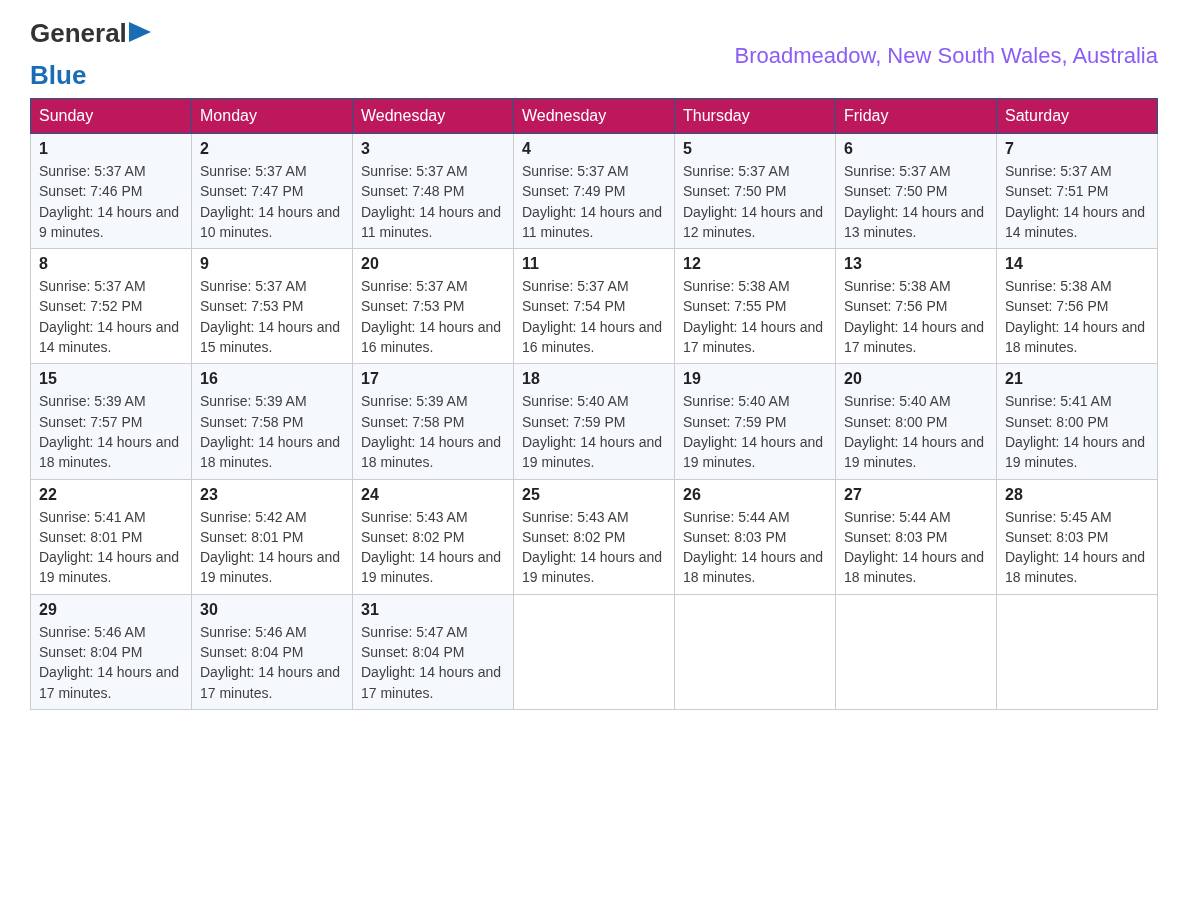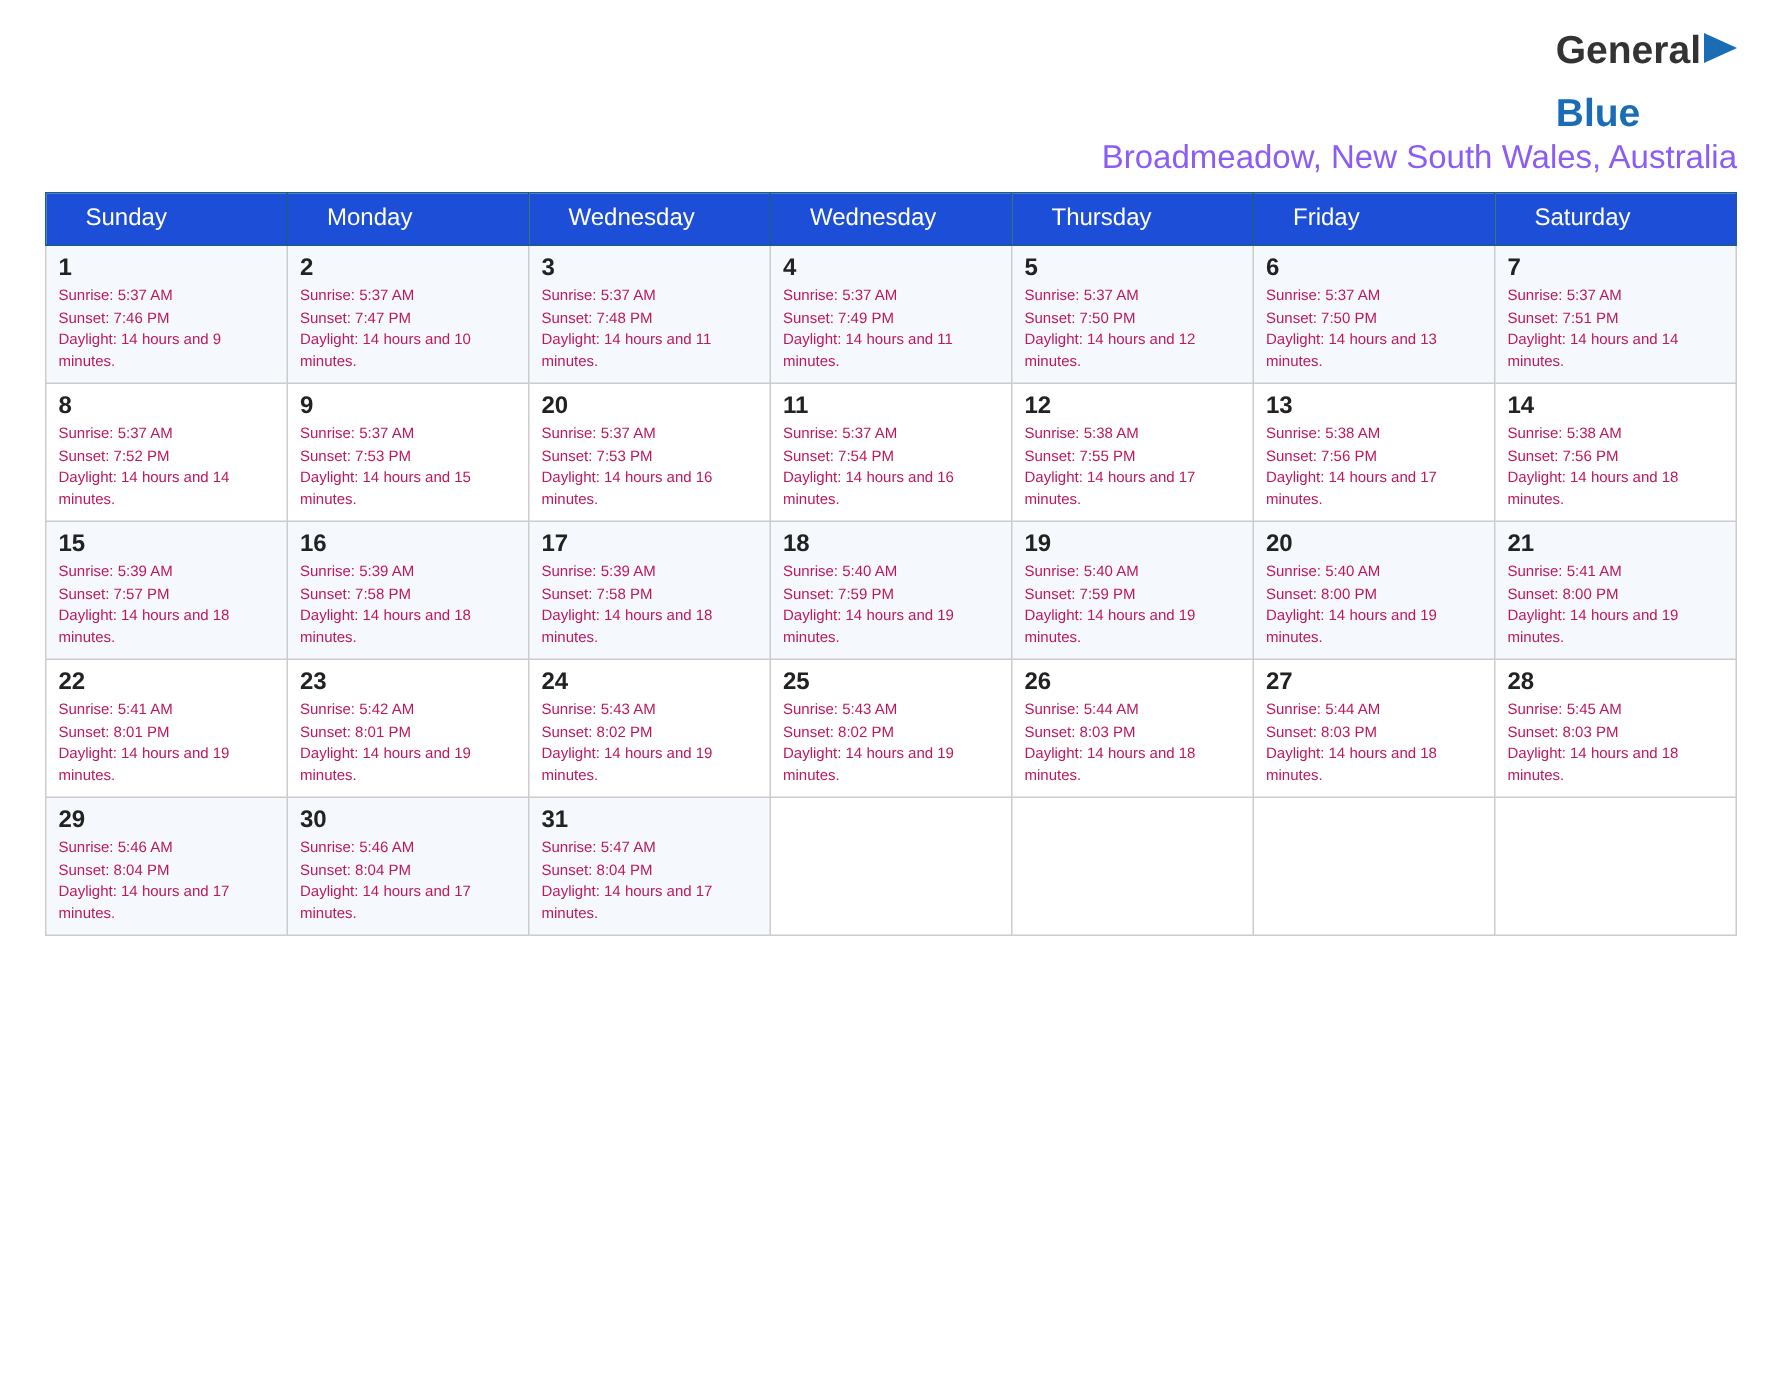--- a/index.html
+++ b/index.html
@@ -6,23 +6,22 @@
     body {
       font-family: Arial, Helvetica, sans-serif;
       background: #fff;
       width: 1188px;
       min-height: 918px;
       padding: 20px 30px;
     }
     .header-row {
       display: flex;
       justify-content: space-between;
-      align-items: flex-end;
+      align-items: center;
       margin-bottom: 6px;
-      flex-direction: column;
     }
     .logo {
       display: flex;
       flex-direction: column;
       align-items: flex-start;
     }
     .logo-text {
       font-size: 26px;
       font-weight: bold;
       color: #333;
@@ -48,25 +47,25 @@
       font-size: 22px;
       color: #8b5cf6;
       margin-top: 4px;
     }
     .calendar-table {
       width: 100%;
       border-collapse: collapse;
       margin-top: 10px;
     }
     .calendar-table th {
-      background-color: #1d4ed8;
+      background-color: #be185d;
       color: #fff;
       font-size: 16px;
       font-weight: normal;
-      padding: 8px 26px;
+      padding: 8px 8px;
       text-align: left;
       border: 1px solid #1a5c8a;
     }
     .calendar-table td {
       vertical-align: top;
       padding: 6px 8px;
       border: 1px solid #ccc;
       font-size: 13px;
       color: #333;
       width: 14.28%;
@@ -79,23 +78,23 @@
       background-color: #fff;
     }
     .day-number {
       font-size: 16px;
       font-weight: bold;
       color: #222;
       margin-bottom: 3px;
       display: block;
     }
     .day-info {
-      font-size: 10px;
+      font-size: 14px;
       line-height: 1.45;
-      color: #be185d;
+      color: #404040;
     }
     .empty-cell {
       background-color: #fff !important;
     }
   </style>
 </head>
 <body>
 
 <div class="header-row">
   <div class="logo">

